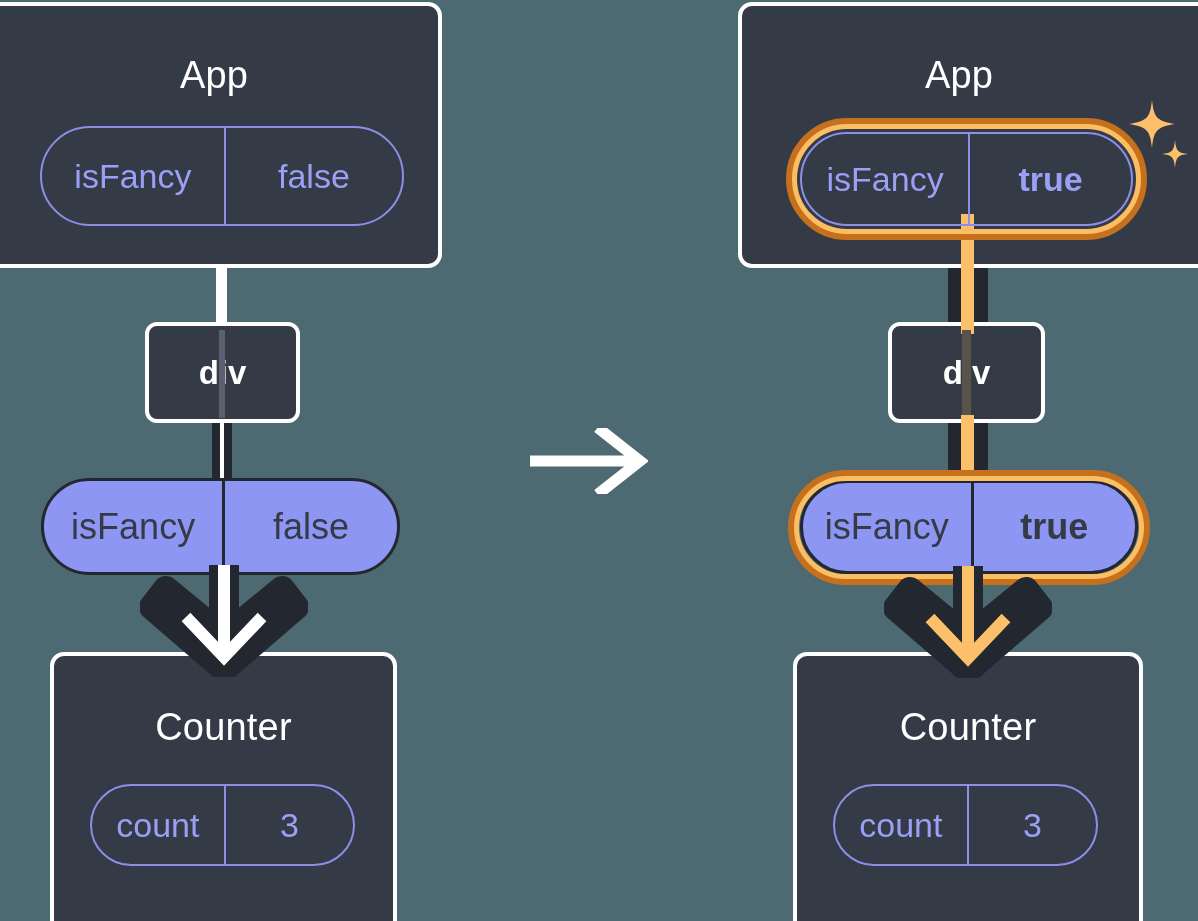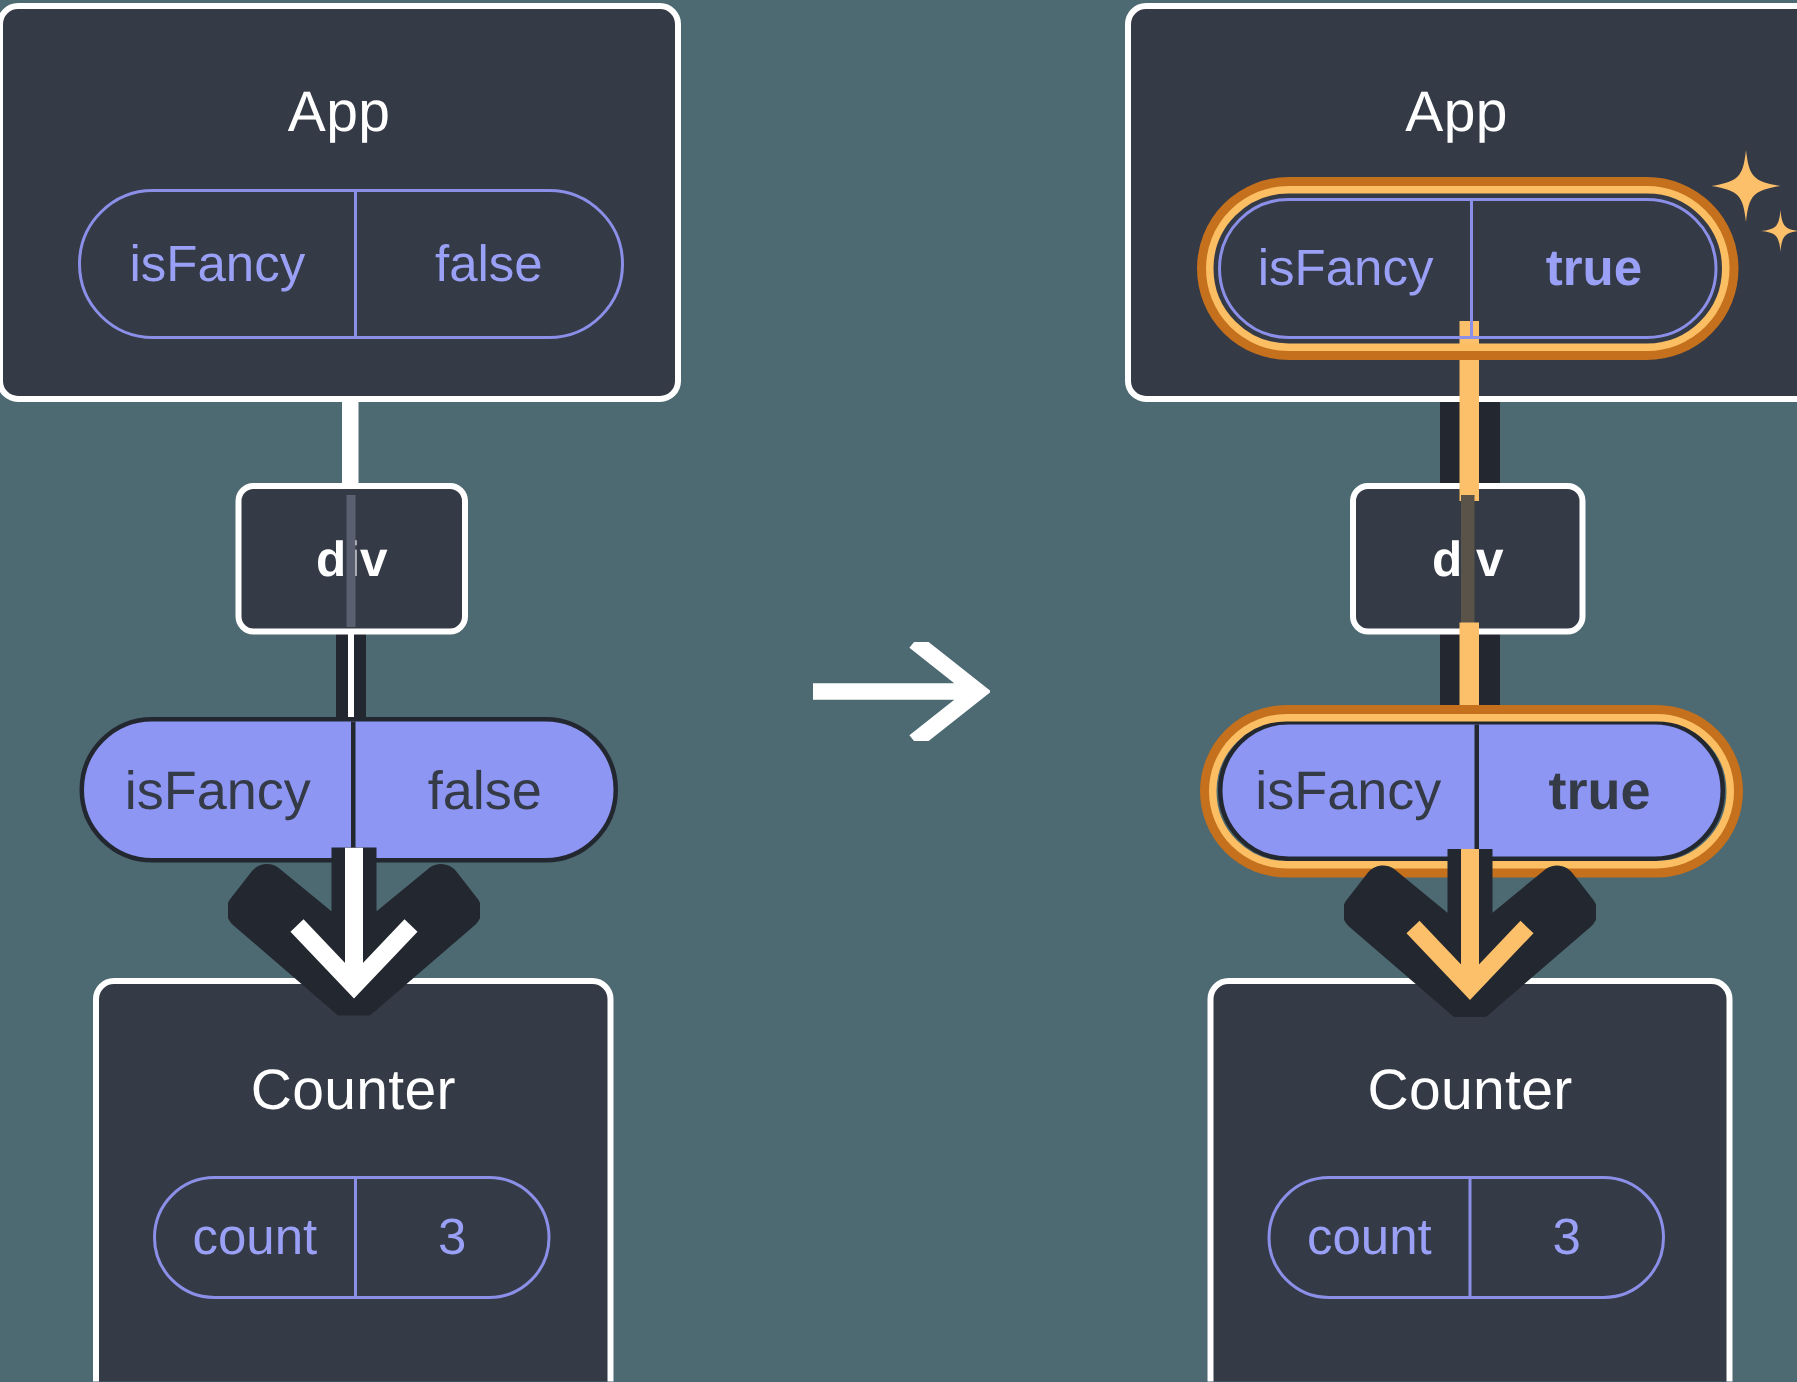--- a/index.html
+++ b/index.html
@@ -10,21 +10,20 @@
     width: 1198px;
     height: 921px;
     background: #4d6972;
     font-family: "Liberation Sans", sans-serif;
     overflow: hidden;
     position: relative;
   }
   .stage {
     position: absolute;
     inset: 0;
-    margin-left: 12px;
   }
 
   
   .card {
     position: absolute;
     background: #343a46;
     border: 4px solid #ffffff;
     border-radius: 14px;
     box-sizing: border-box;
   }

